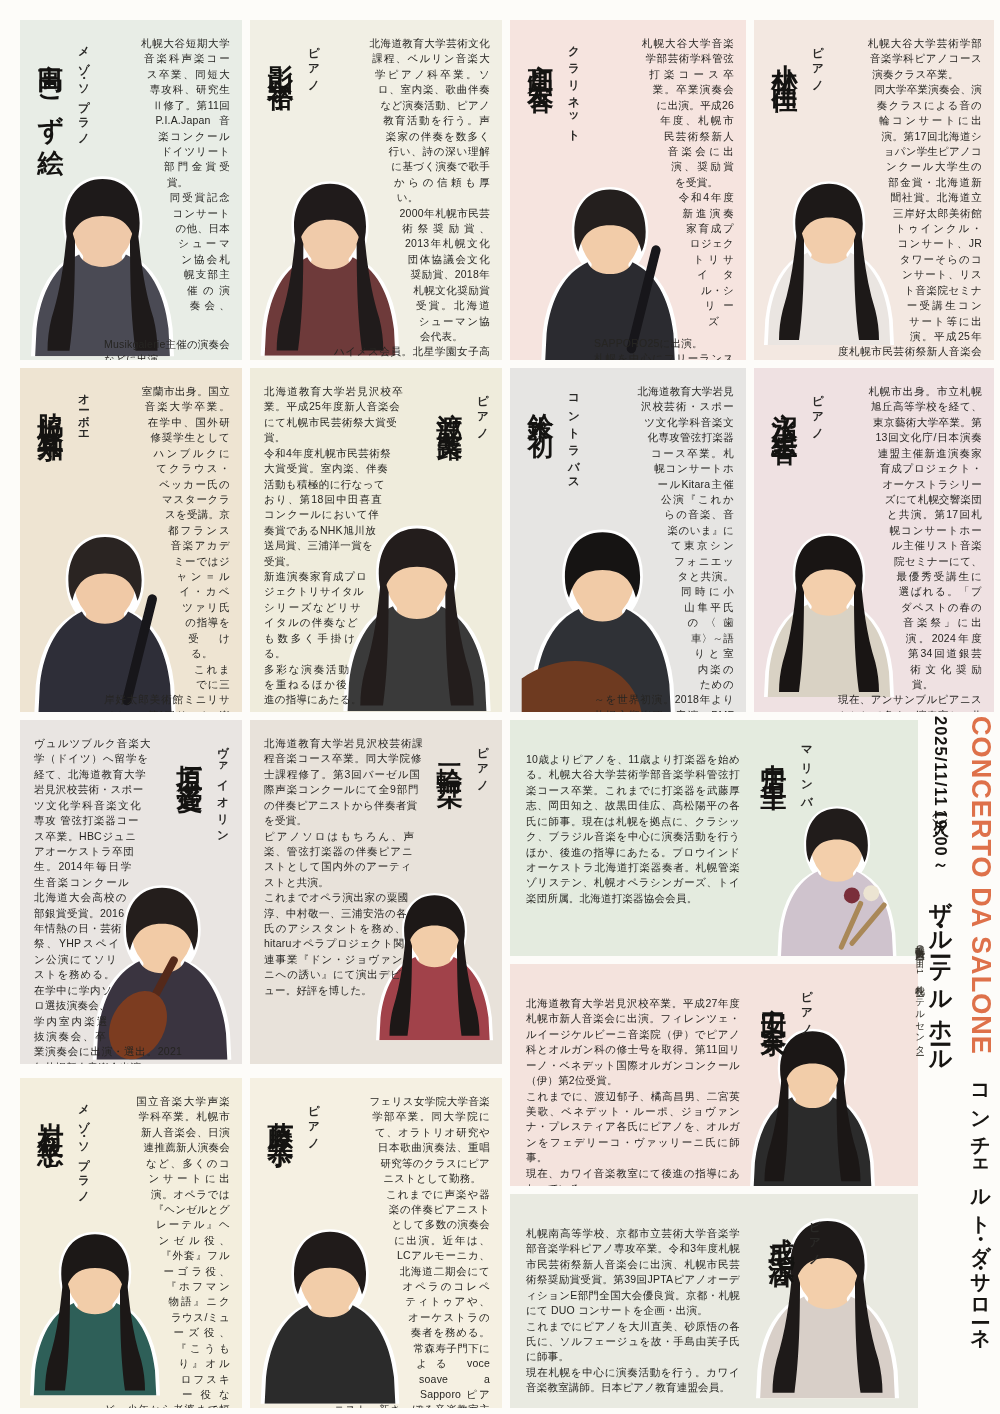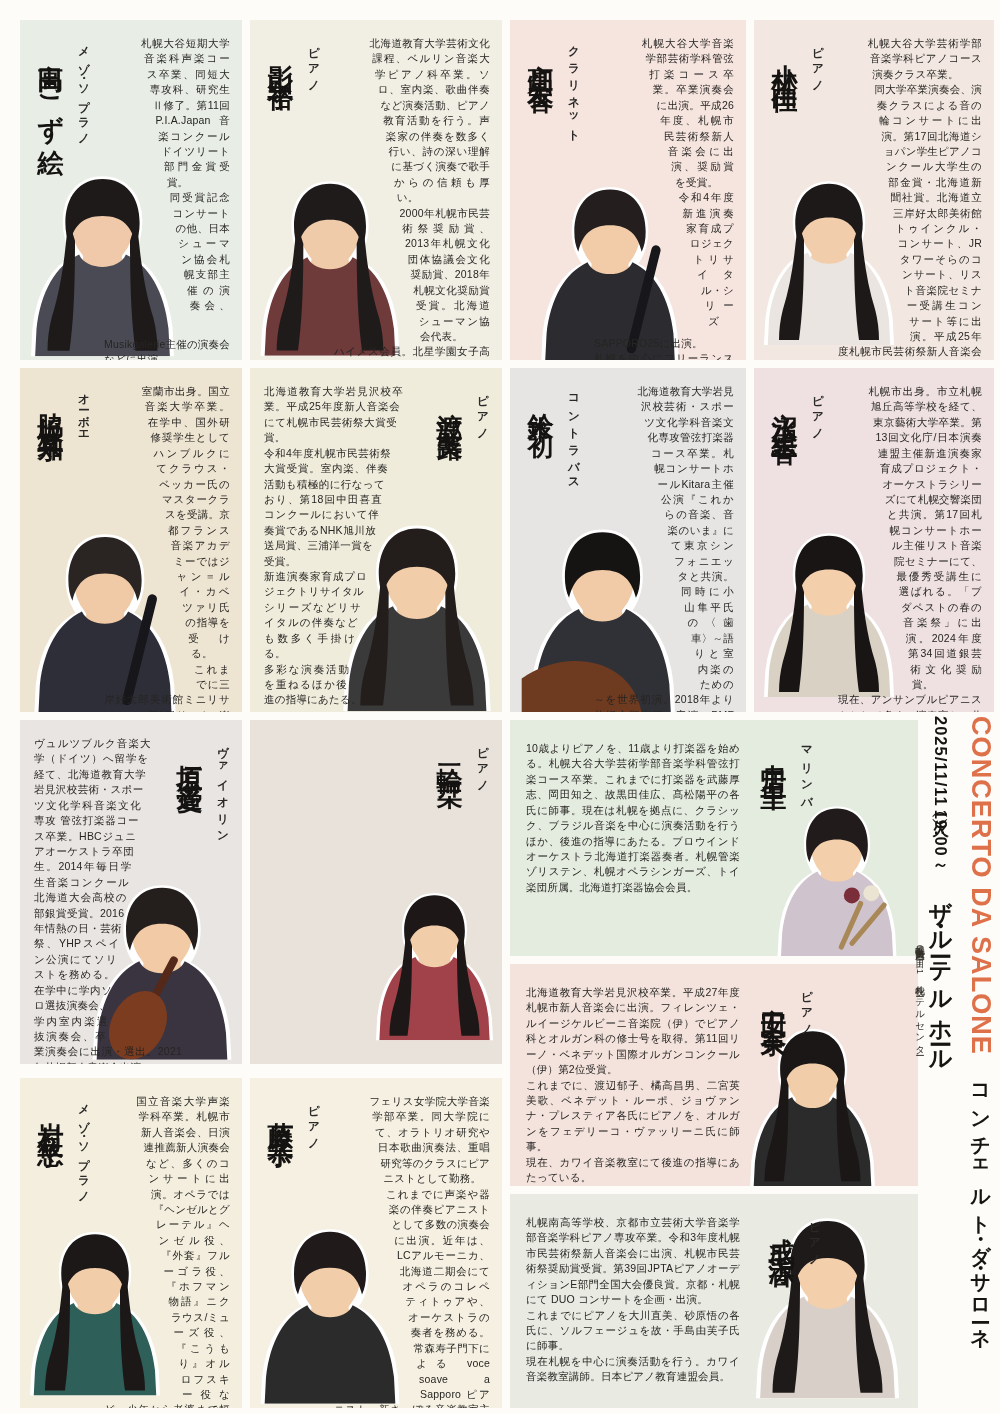--- a/index.html
+++ b/index.html
@@ -9,21 +9,21 @@
   
   .card{position:absolute;overflow:hidden;}
   .namecol{position:absolute;top:14px;writing-mode:vertical-rl;text-orientation:mixed;z-index:3;}
   .vA .namecol{left:14px;}
   .vB .namecol{right:12px;}
   .inst{display:block;font-size:11.5px;font-weight:700;letter-spacing:0.32em;margin-left:7px;padding-top:4px;color:#2a2927;}
   .pname{display:block;font-size:26px;font-weight:700;letter-spacing:0.14em;padding-top:10px;color:#141311;}
   .biowrap{position:relative;height:100%;box-sizing:border-box;z-index:2;}
   .vA .biowrap{padding:16px 12px 12px 84px;}
   .vB .biowrap{padding:16px 60px 12px 14px;}
-  .wideB .biowrap{padding:21px 178px 12px 16px;}
+  .wideB .biowrap{padding:32px 178px 12px 16px;}
   .bio{margin:0;font-size:10.5px;line-height:1.47;letter-spacing:0.02em;font-weight:500;text-align:justify;white-space:pre-line;color:#262522;}
   .spacer{display:none;}
   .vA .spacer{display:block;float:left;shape-outside:polygon(0% 0%,38% 0%,100% 100%,0% 100%);}
   .vB .spacer{display:block;float:right;shape-outside:polygon(62% 0%,100% 0%,100% 100%,0% 100%);}
   .photo{position:absolute;z-index:1;}
 
   
   .b1{left:20px;top:20px;width:222px;height:340px;background:#e8ede6;--skin:#efc9a9;--hair:#1e1a1a;--dress:#4a4a54;}
   .b1 .photo{left:0;bottom:0;width:165px;height:200px;}
   .b1 .spacer{width:90px;height:152px;margin-top:148px;}
@@ -275,20 +275,23 @@
       </svg>
   </section>
 
   <section class="card b10 vB">
     <div class="namecol">
       <span class="inst">ピアノ</span>
       <span class="pname">三輪 栞</span>
     </div>
     <div class="biowrap">
       <span class="spacer"></span>
+      <p class="bio">北海道教育大学岩見沢校芸術課程音楽コース卒業。同大学院修士課程修了。第3回バーゼル国際声楽コンクールにて全9部門の伴奏ピアニストから伴奏者賞を受賞。
+ピアノソロはもちろん、声楽、管弦打楽器の伴奏ピアニストとして国内外のアーティストと共演。
+これまでオペラ演出家の粟國淳、中村敬一、三浦安浩の各氏のアシスタントを務め、hitaruオペラプロジェクト関連事業『ドン・ジョヴァンニへの誘い』にて演出デビュー。好評を博した。</p>
     </div>
     <svg class="photo" viewBox="0 0 120 140">
         <use href="#person-long"></use>
       </svg>
   </section>
 
   <section class="card b11 vB wideB">
     <div class="namecol">
       <span class="inst">マリンバ</span>
       <span class="pname">中居 千里</span>

